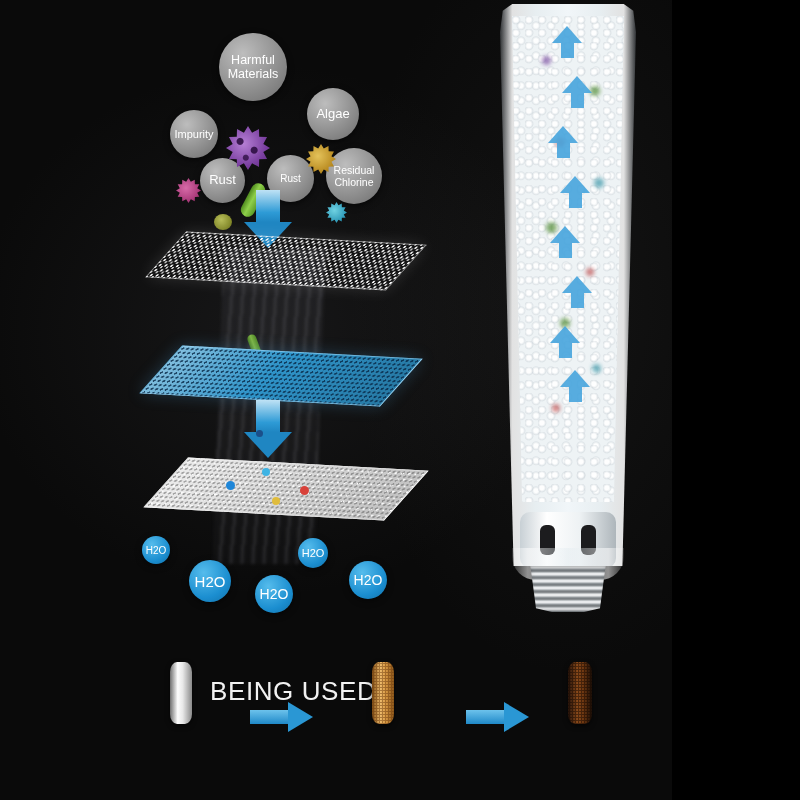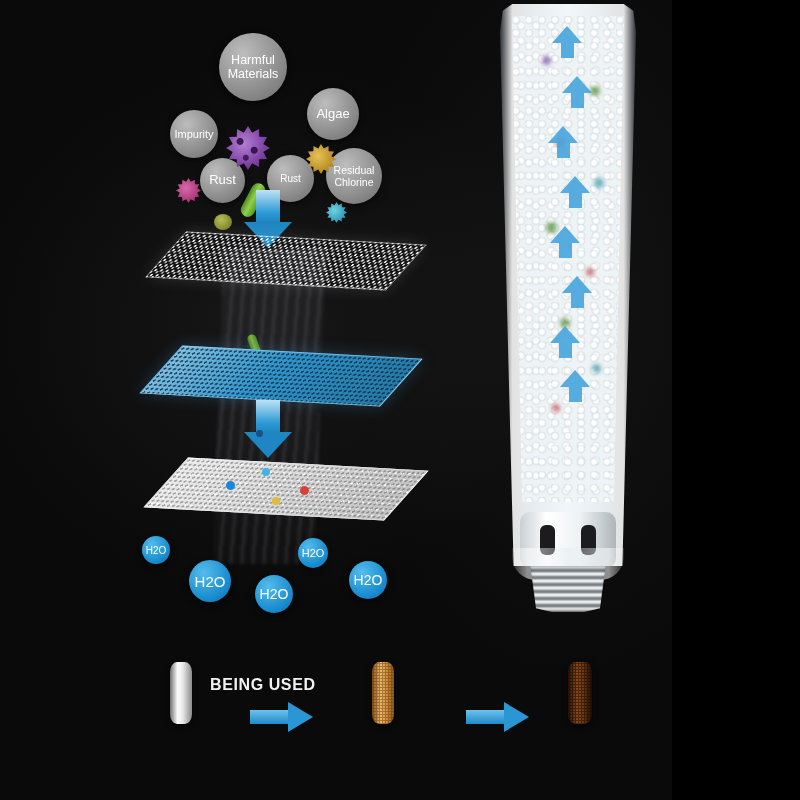--- a/index.html
+++ b/index.html
@@ -204,21 +204,21 @@
     background-image:
       radial-gradient(circle, rgba(110,60,15,.5) 1px, transparent 1.3px),
       linear-gradient(90deg,#7c4a12,#edbb6c 38%,#d99a44 62%,#8a5518);
     background-size:3px 3px, 100% 100%; }
   .cart-old  { left:568px; top:662px; width:24px;
     background-image:
       radial-gradient(circle, rgba(20,8,2,.5) 1px, transparent 1.3px),
       linear-gradient(90deg,#26130a,#8a4a1a 40%,#6a3510 66%,#1c0f07);
     background-size:3px 3px, 100% 100%; }
 
-  .legend-label { position:absolute; color:#f2f2f2; font-size:16px; letter-spacing:.6px;font-weight:bold; }
+  .legend-label { position:absolute; color:#f2f2f2; font-size:26px; letter-spacing:.6px; }
   .label-being-used { left:210px; top:676px; }
   .label-after-use  { left:420px; top:676px; }
 
   .right-arrow { position:absolute; width:64px; height:30px; }
   .right-arrow .stem { position:absolute; left:0; top:8px; width:38px; height:14px;
     background:linear-gradient(180deg,#6cc2ec,#1f89c8); }
   .right-arrow .head { position:absolute; left:38px; top:0; width:0; height:0;
     border-top:15px solid transparent; border-bottom:15px solid transparent;
     border-left:25px solid #2a97d4; }
   .ra-1 { left:250px; top:702px; }

